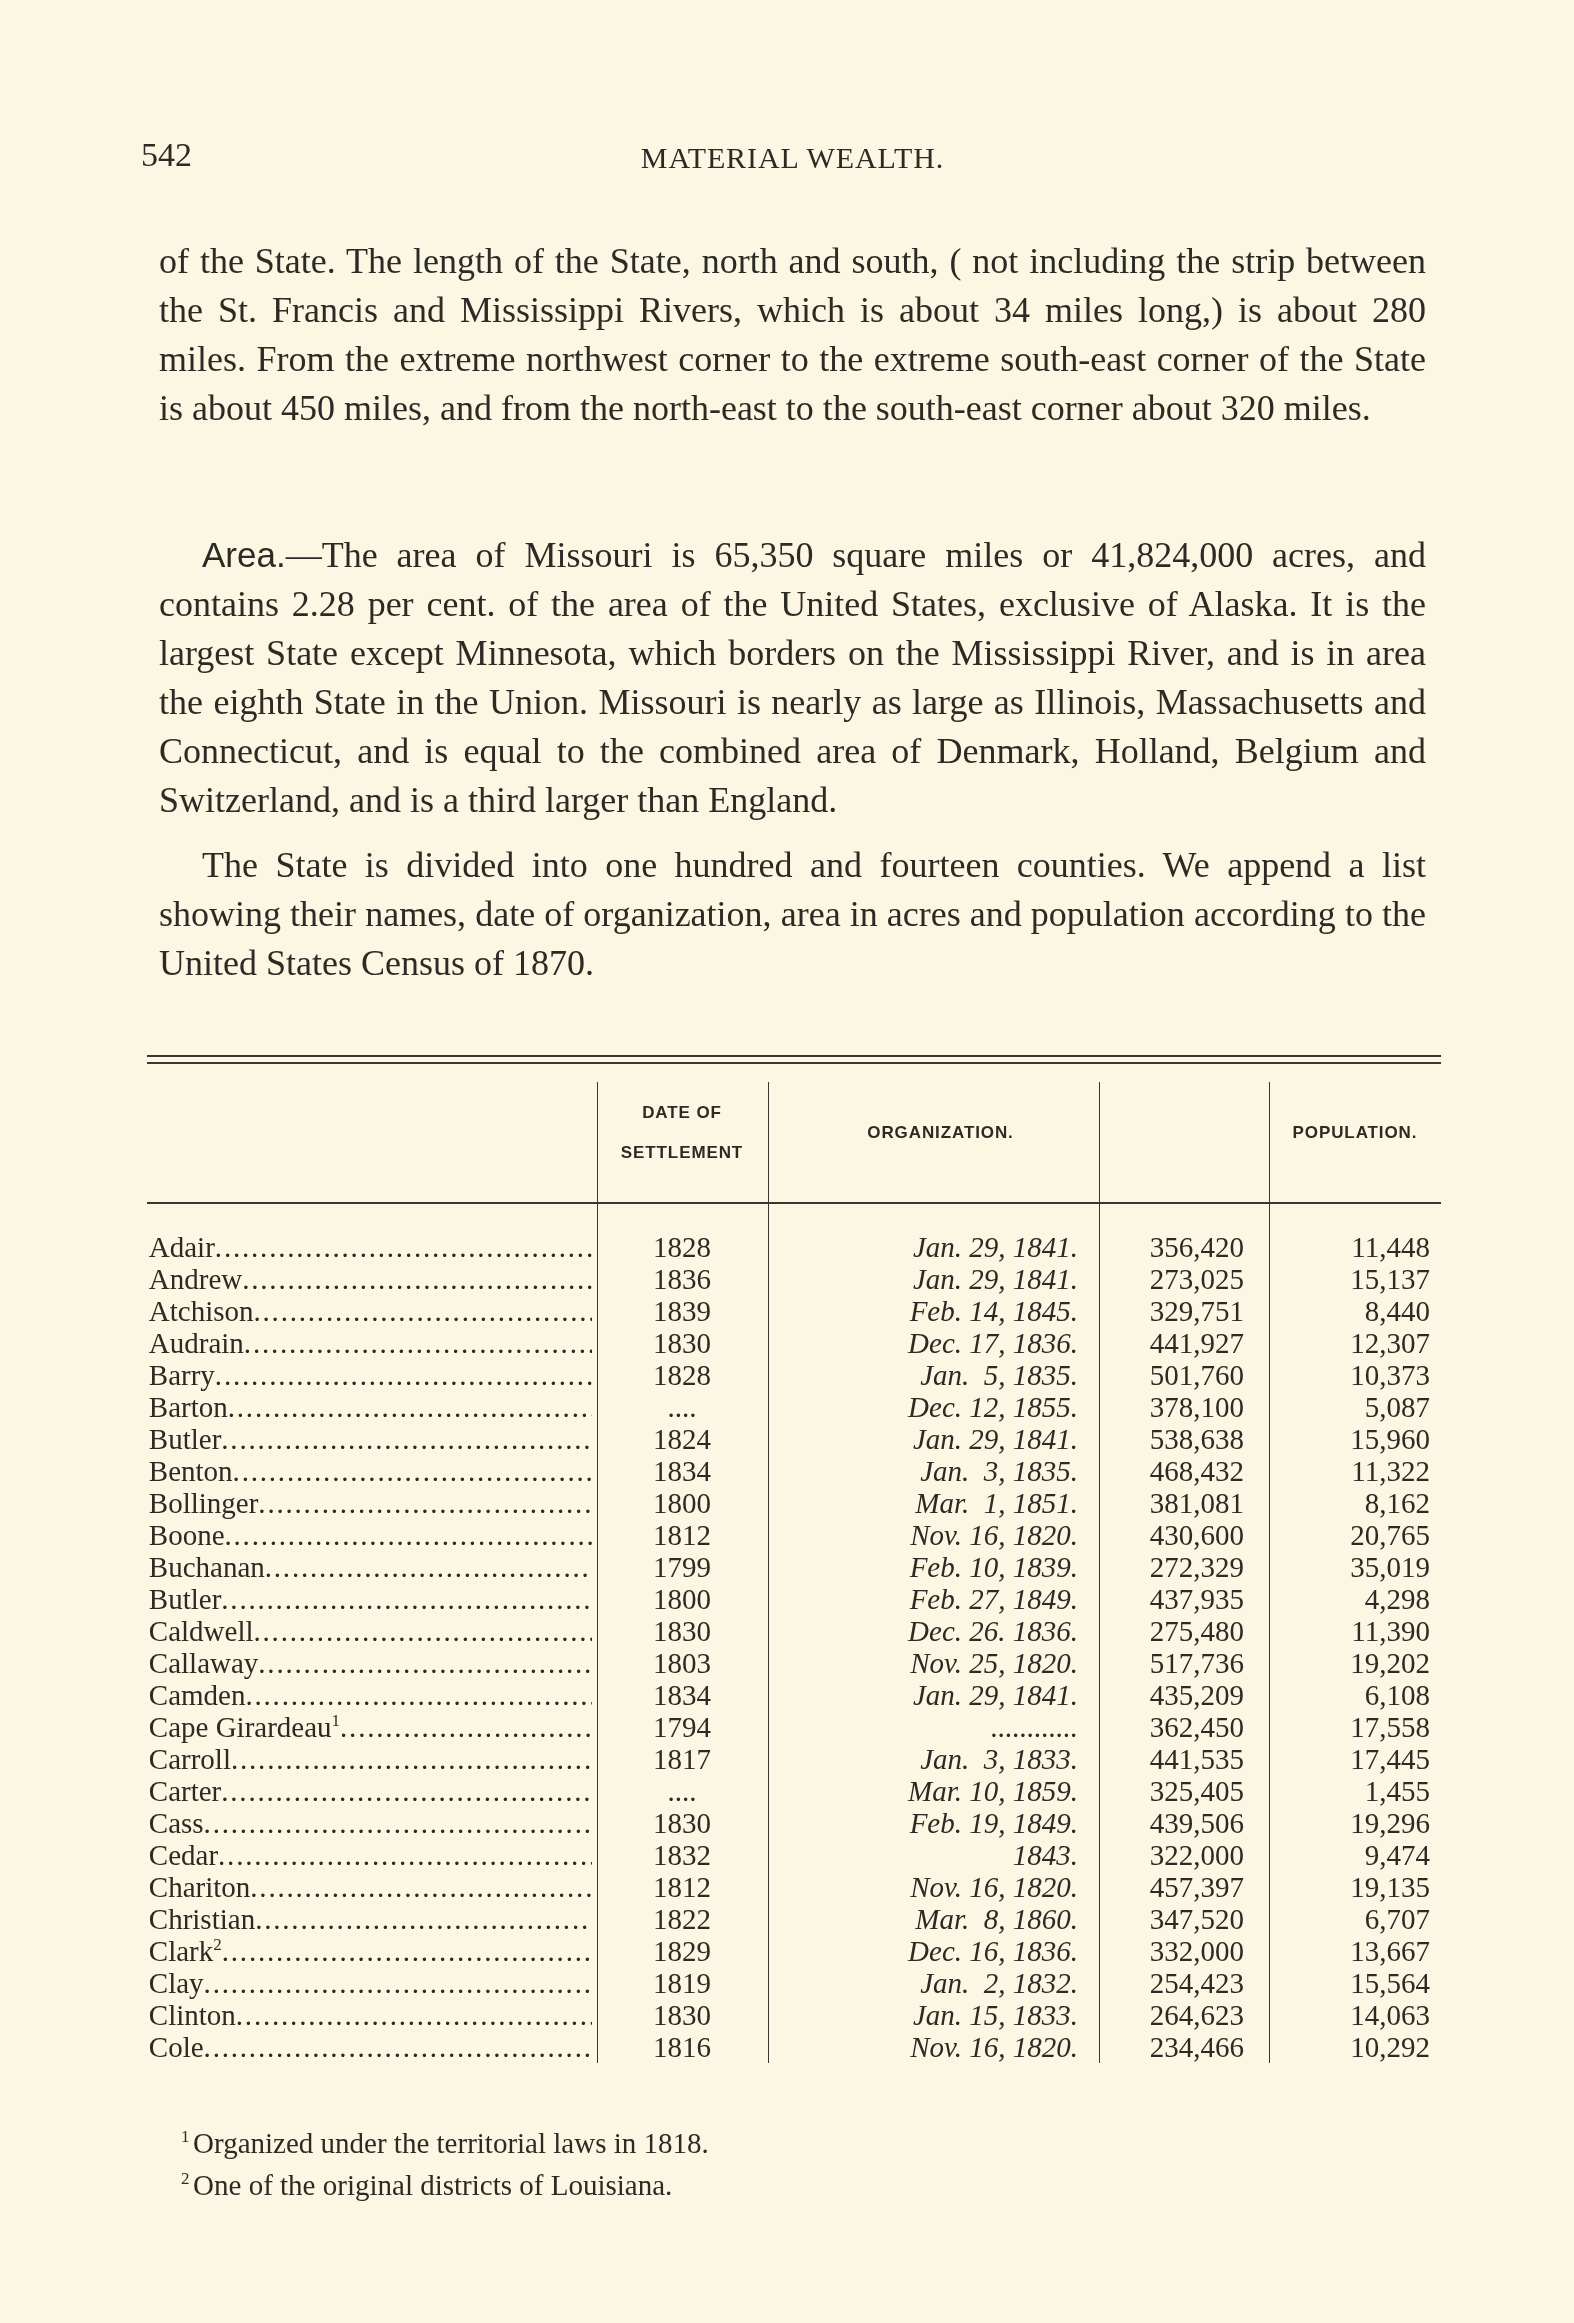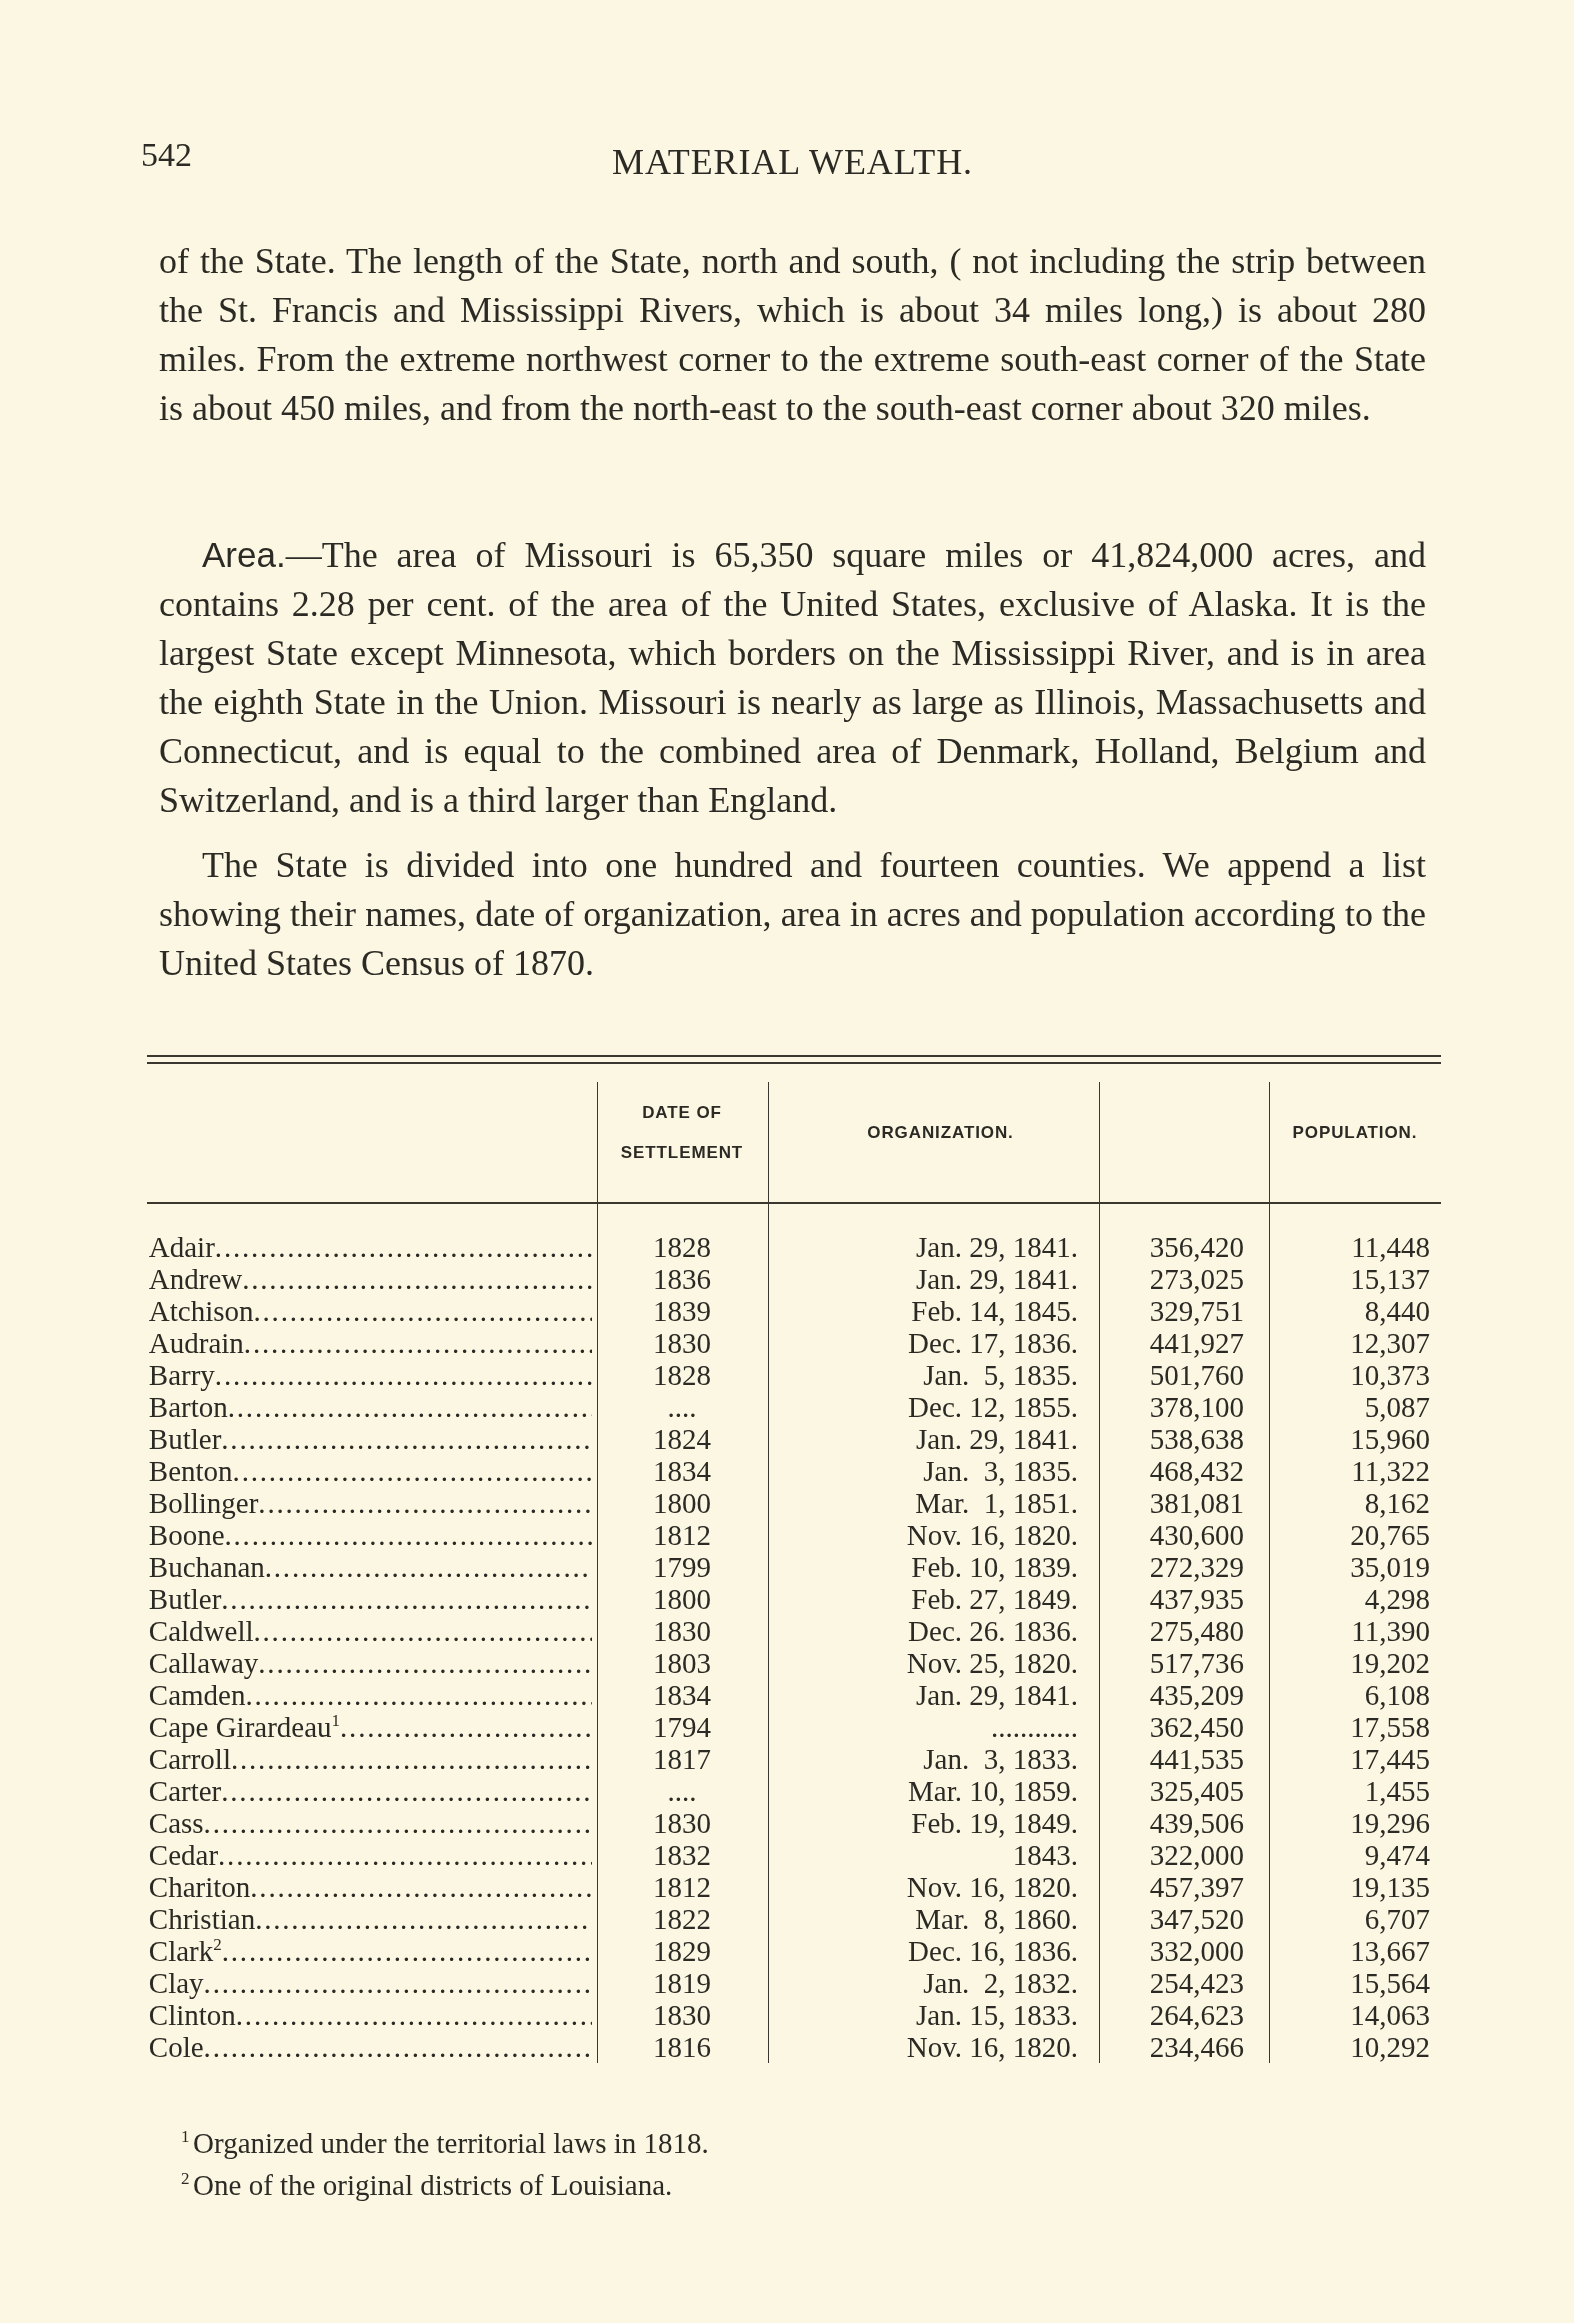--- a/index.html
+++ b/index.html
@@ -9,21 +9,21 @@
     background: #fbf7e2;
     color: #2c2a24;
     font-family: "Liberation Serif", "DejaVu Serif", serif;
     position: relative;
     overflow: hidden;
   }
   .page { position: absolute; left: 0; top: 0; width: 1574px; height: 2323px; }
 
   .running-head { position: absolute; top: 136px; left: 141px; width: 1303px; height: 45px; }
   .page-number { position: absolute; left: 0; top: 0; font-size: 34px; }
-  .running-title { position: absolute; left: 0; width: 100%; top: 5.4px; text-align: center; font-size: 36px; letter-spacing: 0.9px; }
+  .running-title { position: absolute; left: 0; width: 100%; top: 5.4px; text-align: center; font-size: 30px; letter-spacing: 0.9px; }
 
   .body-text { position: absolute; left: 143px; width: 1299px; font-size: 36px; line-height: 49px; text-align: justify; }
   .body-text p { margin: 16px; text-align: justify; text-align-last: left; }
   .para1 { top: 221px; }
   .para2 { top: 514px; }
   .indent { text-indent: 43px; }
   .run-in { font-family: "Liberation Sans", "DejaVu Sans", sans-serif; font-size: 35px; font-weight: normal; }
 
   
   .table-wrap { position: absolute; left: 147px; top: 1055px; width: 1294px; }
@@ -40,21 +40,21 @@
   .vline { position: absolute; top: 18px; bottom: 0; width: 0; border-left: 1.4px solid #3a3731; }
   .header-bottom { height: 0; border-top: 2.7px solid #3a3731; margin: 0 0 27px 0; }
 
   .tbody { position: relative; }
   .tbody .vline.body { top: -27px; bottom: 0; }
   .trow { position: relative; height: 32px; font-size: 29px; line-height: 32px; }
   .cell { position: absolute; top: 0; height: 32px; white-space: nowrap; }
   .cell-name { left: 1.8px; width: 443px; overflow: hidden; }
   .cell-name .dots { letter-spacing: 1.8px; }
   .cell-date { left: 450px; width: 170px; text-align: center; }
-  .cell-org  { left: 660px; width: 271px; text-align: right; padding-right: 0; }
+  .cell-org  { left: 660px; width: 271px; text-align: right; padding-right: 0; font-style: italic; }
   .cell-area { left: 952px; width: 145px; text-align: right; }
   .cell-pop  { left: 1122px; width: 161px; text-align: right; }
   sup.fn { font-size: 17px; vertical-align: super; line-height: 0; }
 
   .footnotes { position: absolute; left: 181px; top: 2122px; font-size: 29px; line-height: 42px; }
   .footnotes div sup { font-size: 17px; vertical-align: super; line-height: 0; margin-right: 3.6px; }
 </style>
 </head>
 <body>
 

